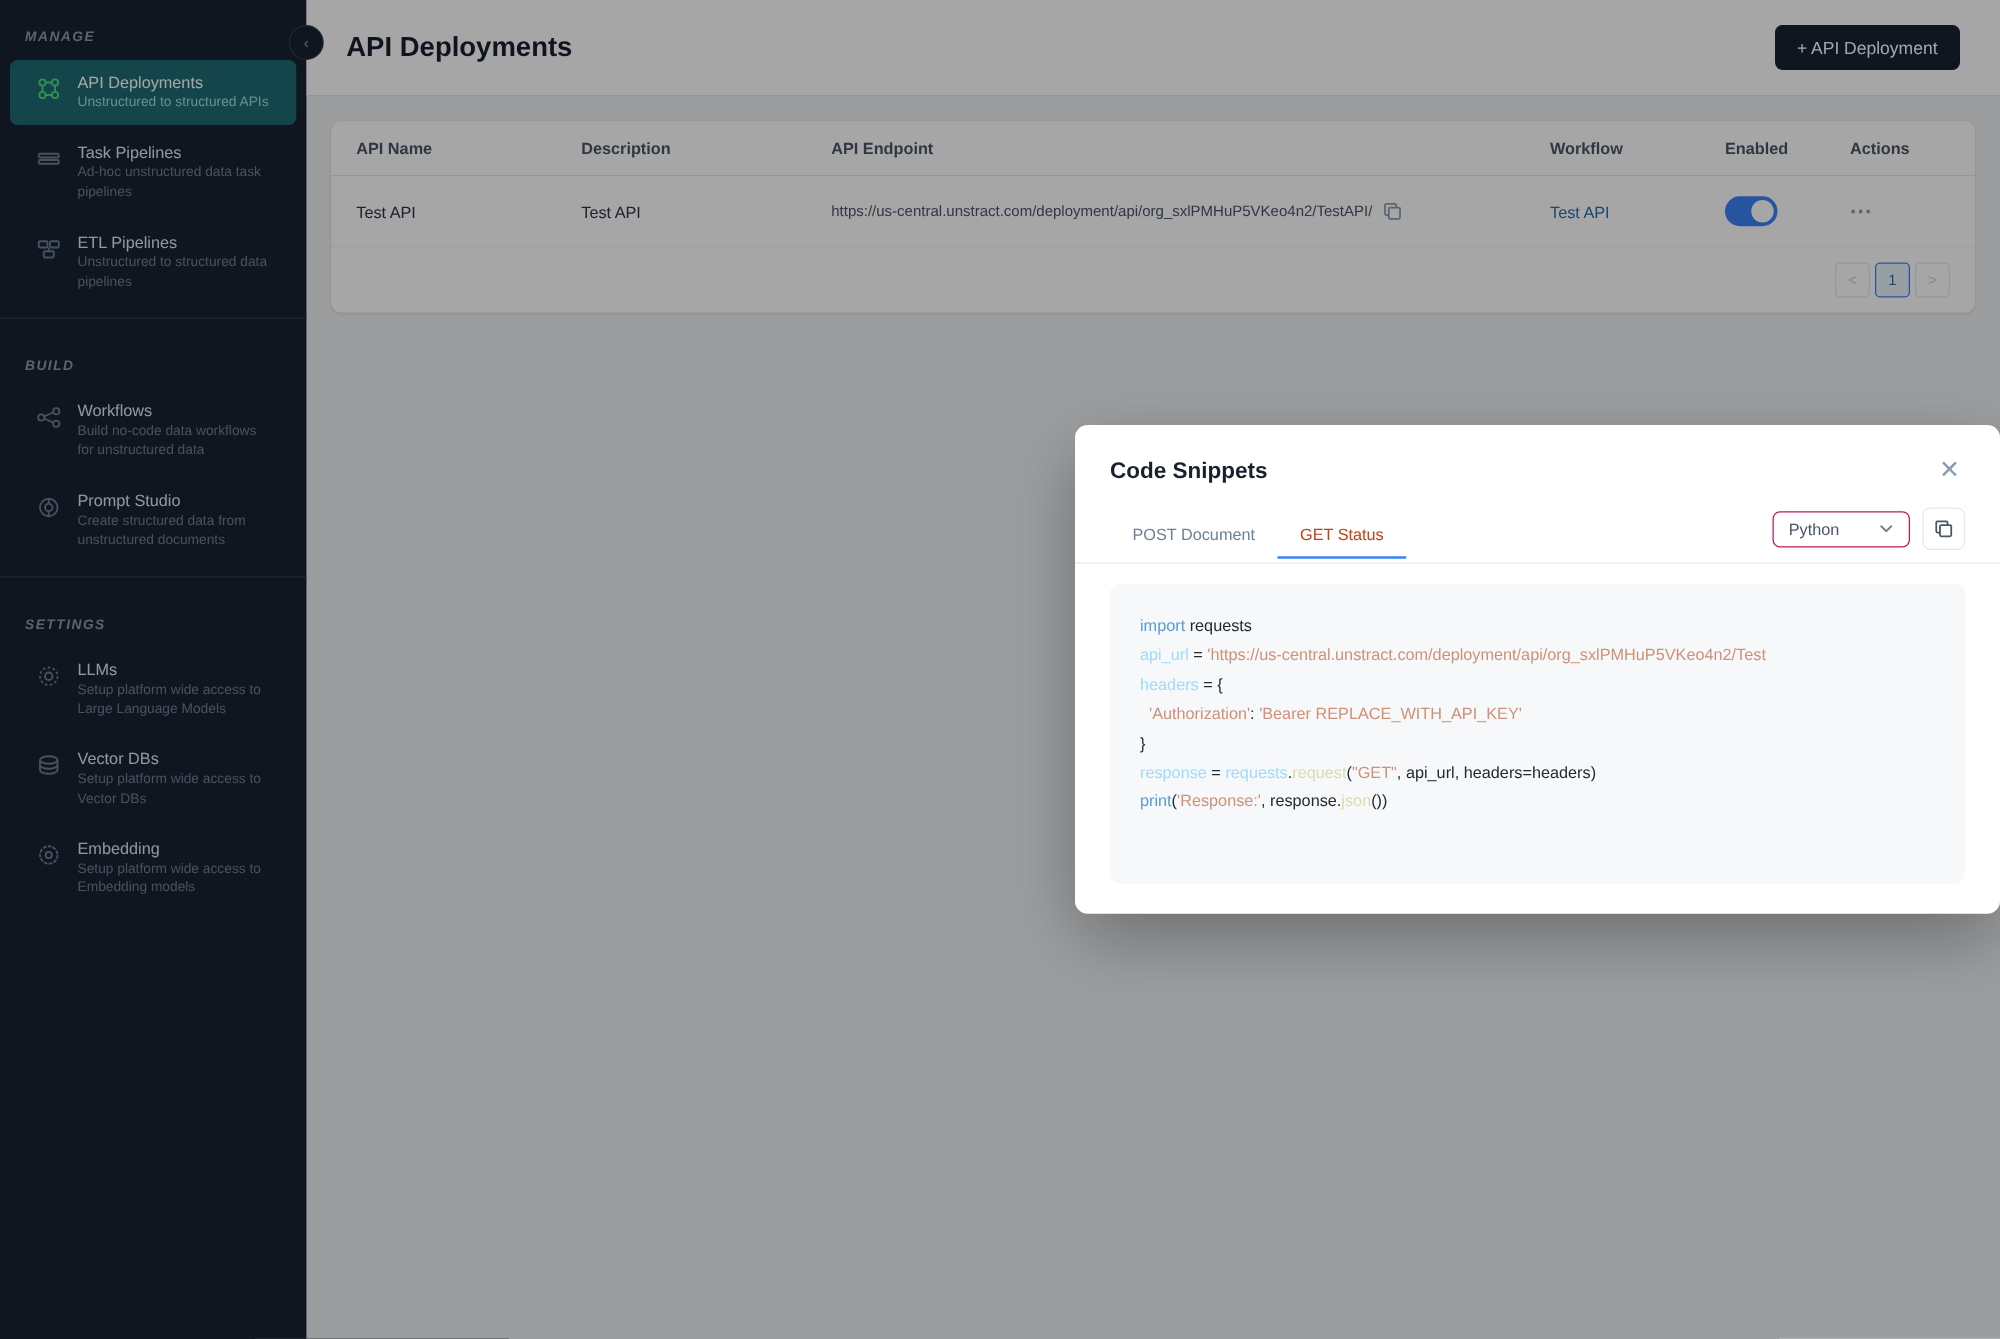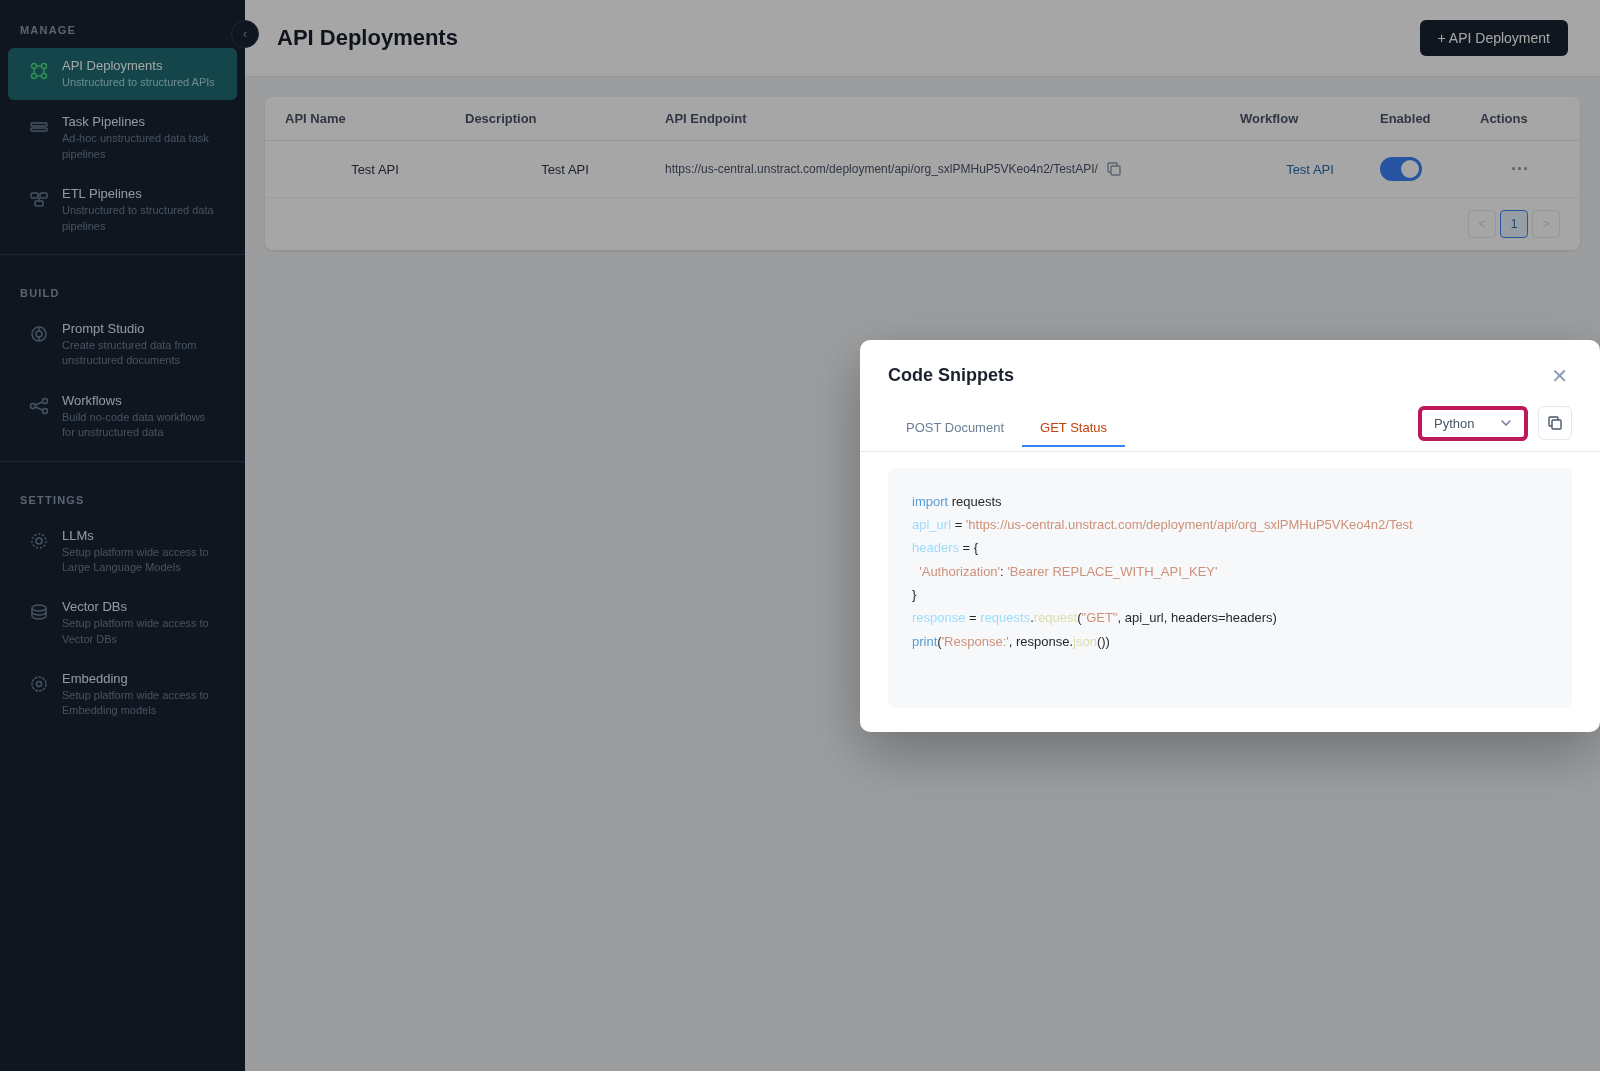--- a/index.html
+++ b/index.html
@@ -17,20 +17,21 @@
       position: relative;
       z-index: 1;
     }
     .sidebar-section-label {
       font-size: 11px;
       font-weight: 700;
       letter-spacing: 1.2px;
       color: #8a9bb0;
       padding: 24px 20px 10px 20px;
       text-transform: uppercase;
+      font-style: italic;
     }
     .sidebar-item {
       display: flex;
       align-items: flex-start;
       padding: 10px 20px;
       cursor: pointer;
       border-radius: 6px;
       margin: 2px 8px;
       gap: 12px;
     }
@@ -132,21 +133,20 @@
       font-size: 13px;
       font-weight: 600;
       color: #4a5568;
     }
     .table-row {
       display: grid;
       grid-template-columns: 180px 200px 1fr 140px 100px 80px;
       padding: 16px 20px;
       border-bottom: 1px solid #f0f2f5;
       align-items: center;
-      text-align: center;
     }
     .table-cell { font-size: 13px; color: #2d3748; }
     .api-endpoint-cell {
       display: flex;
       align-items: center;
       gap: 8px;
       font-size: 12px;
       color: #4a5568;
       overflow: hidden;
     }
@@ -258,21 +258,21 @@
     }
     .modal-tab.active { color: #c2410c; border-bottom-color: #3b82f6; }
     .modal-lang-select {
       margin-left: auto;
       display: flex;
       align-items: center;
       gap: 10px;
       padding-bottom: 10px;
     }
     .lang-dropdown {
-      border: 4px solid #be185d;
+      border: 1px solid #be185d;
       border-radius: 6px;
       padding: 6px 12px 6px 12px;
       font-size: 13px;
       color: #4a5568;
       background: #fff;
       cursor: pointer;
       display: flex;
       align-items: center;
       gap: 16px;
       min-width: 110px;
@@ -359,45 +359,45 @@
     </div>
   </div>
 
   <hr class="sidebar-divider">
 
   <div class="sidebar-section-label">BUILD</div>
 
   <div class="sidebar-item">
     <div class="sidebar-item-icon">
       <svg width="20" height="20" viewBox="0 0 20 20" fill="none">
-        <circle cx="10" cy="10" r="7" stroke="#6b7f96" stroke-width="1.5"></circle>
-        <circle cx="10" cy="10" r="3" stroke="#6b7f96" stroke-width="1.5"></circle>
-        <line x1="10" y1="3" x2="10" y2="7" stroke="#6b7f96" stroke-width="1.5"></line>
-        <line x1="10" y1="13" x2="10" y2="17" stroke="#6b7f96" stroke-width="1.5"></line>
-      </svg>
-    </div>
-    <div class="sidebar-item-text">
-      <span class="sidebar-item-title">Prompt Studio</span>
-      <span class="sidebar-item-subtitle">Create structured data from unstructured documents</span>
-    </div>
-  </div>
-
-  <div class="sidebar-item">
-    <div class="sidebar-item-icon">
-      <svg width="20" height="20" viewBox="0 0 20 20" fill="none">
         <circle cx="4" cy="10" r="2.5" stroke="#6b7f96" stroke-width="1.5"></circle>
         <circle cx="16" cy="5" r="2.5" stroke="#6b7f96" stroke-width="1.5"></circle>
         <circle cx="16" cy="15" r="2.5" stroke="#6b7f96" stroke-width="1.5"></circle>
         <line x1="6.5" y1="9" x2="13.5" y2="6" stroke="#6b7f96" stroke-width="1.5"></line>
         <line x1="6.5" y1="11" x2="13.5" y2="14" stroke="#6b7f96" stroke-width="1.5"></line>
       </svg>
     </div>
     <div class="sidebar-item-text">
       <span class="sidebar-item-title">Workflows</span>
       <span class="sidebar-item-subtitle">Build no-code data workflows for unstructured data</span>
+    </div>
+  </div>
+
+  <div class="sidebar-item">
+    <div class="sidebar-item-icon">
+      <svg width="20" height="20" viewBox="0 0 20 20" fill="none">
+        <circle cx="10" cy="10" r="7" stroke="#6b7f96" stroke-width="1.5"></circle>
+        <circle cx="10" cy="10" r="3" stroke="#6b7f96" stroke-width="1.5"></circle>
+        <line x1="10" y1="3" x2="10" y2="7" stroke="#6b7f96" stroke-width="1.5"></line>
+        <line x1="10" y1="13" x2="10" y2="17" stroke="#6b7f96" stroke-width="1.5"></line>
+      </svg>
+    </div>
+    <div class="sidebar-item-text">
+      <span class="sidebar-item-title">Prompt Studio</span>
+      <span class="sidebar-item-subtitle">Create structured data from unstructured documents</span>
     </div>
   </div>
 
   <hr class="sidebar-divider">
 
   <div class="sidebar-section-label">SETTINGS</div>
 
   <div class="sidebar-item">
     <div class="sidebar-item-icon">
       <svg width="20" height="20" viewBox="0 0 20 20" fill="none">

